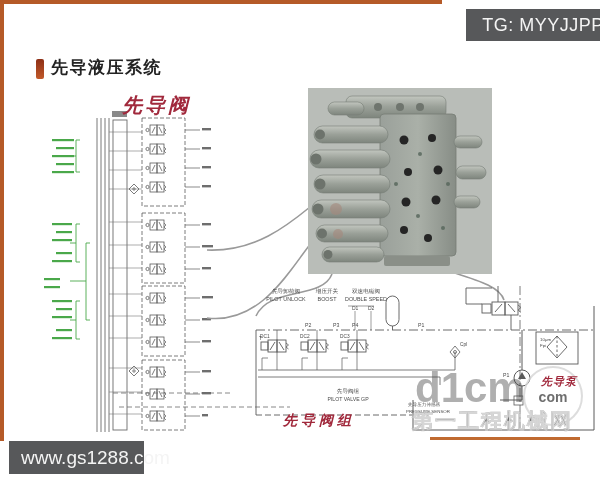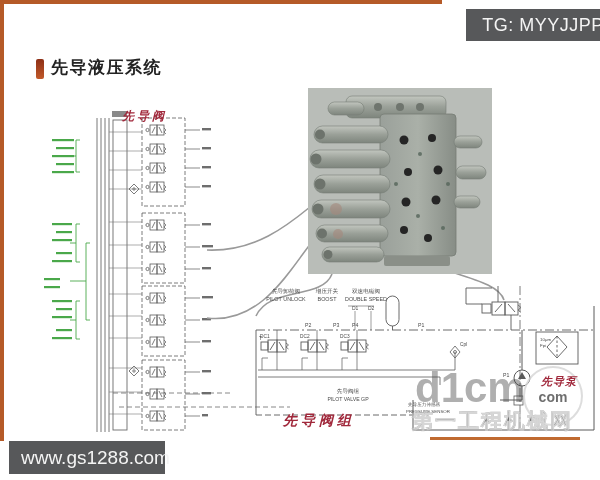--- a/index.html
+++ b/index.html
@@ -3,26 +3,26 @@
 <meta charset="utf-8">
 <style>
   html,body{margin:0;padding:0;width:600px;height:480px;background:#ffffff;overflow:hidden;
     font-family:"Liberation Sans",sans-serif;}
   .abs{position:absolute;}
   #slide{position:relative;width:600px;height:480px;background:#fff;}
   .border-top{left:0;top:0;width:442px;height:4px;background:#b55a28;}
   .border-left{left:0;top:0;width:4px;height:441px;background:#b55a28;}
   .badge{background:#57585a;color:#f4f4f4;display:flex;align-items:center;padding-left:14px;}
   #badge-tg{left:466px;top:9px;width:126px;height:32px;justify-content:center;font-size:18px;letter-spacing:.5px;}
-  #badge-gs{left:9px;top:441px;width:156px;height:33px;padding-left:12px;font-size:19px;box-sizing:border-box;}
+  #badge-gs{left:9px;top:441px;width:135px;height:33px;padding-left:12px;font-size:19px;box-sizing:border-box;}
   #title-row{left:36px;top:55px;height:24px;display:flex;align-items:flex-end;}
   #title-bullet{width:8px;height:20px;border-radius:2px;background:linear-gradient(#8d2f16,#c25a2a);margin-right:7px;}
   #page-title{font-size:17px;font-weight:700;color:#232323;letter-spacing:1.5px;}
   .redcap{color:#a1293c;font-weight:700;font-style:italic;font-family:"DejaVu Serif",serif;}
-  #lbl-pilot-valve{left:122px;top:108px;font-size:12px;letter-spacing:3px;}
+  #lbl-pilot-valve{left:122px;top:92px;font-size:20px;letter-spacing:3px;}
   #lbl-pilot-group{left:283px;top:412px;font-size:14px;letter-spacing:4px;}
   #lbl-pilot-pump{left:541px;top:374px;font-size:11px;letter-spacing:1px;}
   #photo{left:308px;top:88px;width:184px;height:186px;}
   #schematic{left:0;top:0;width:600px;height:480px;}
   svg text{font-family:"Liberation Sans",sans-serif;fill:#4a4a4a;}
   .underline-orange{left:430px;top:437px;width:150px;height:3px;background:#c06a30;}
 </style>
 </head>
 <body>
 

